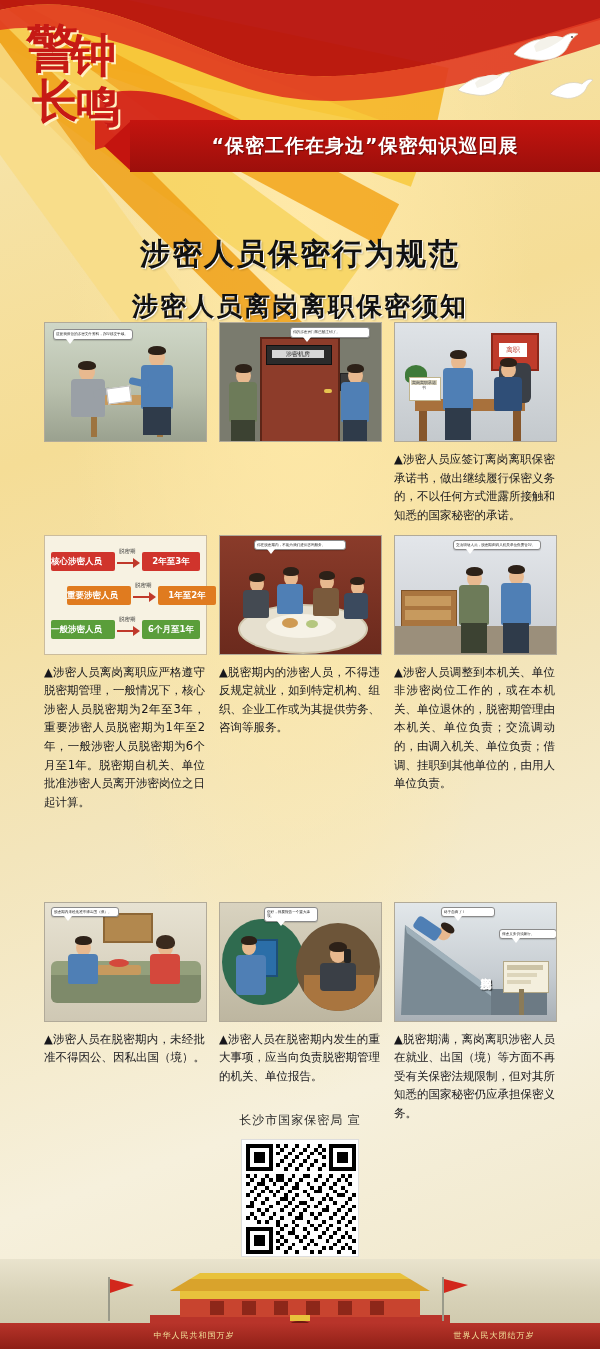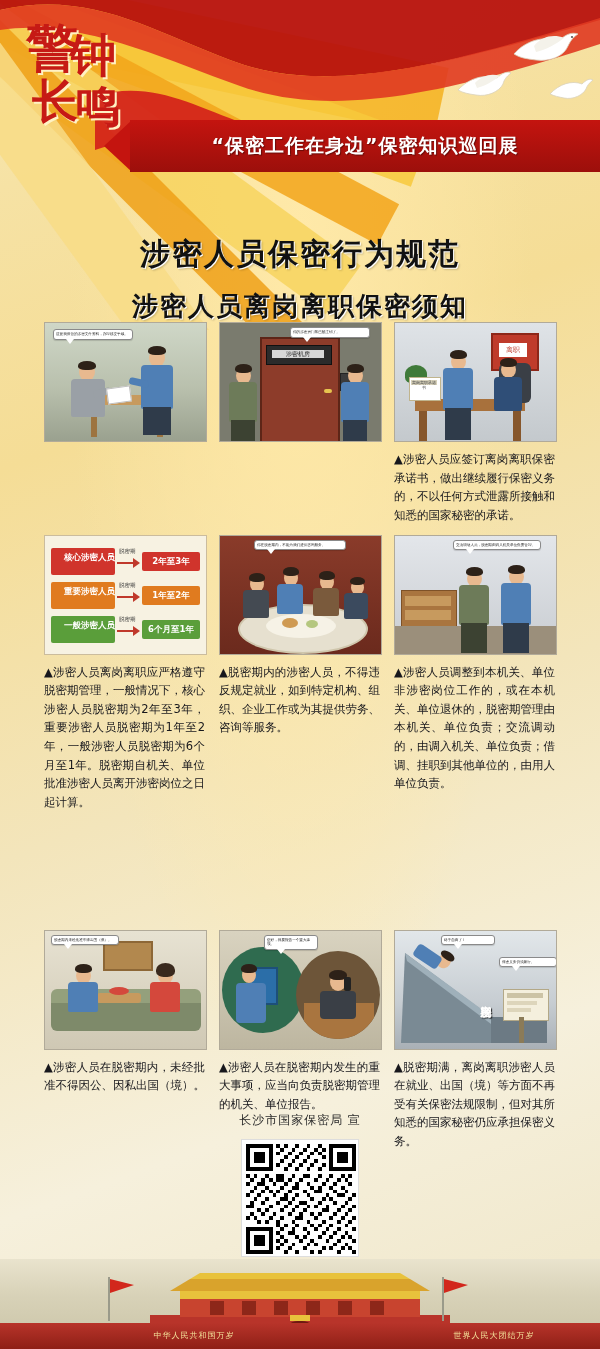--- a/index.html
+++ b/index.html
@@ -97,21 +97,21 @@
   .head{position:absolute;border-radius:50%;background:#e8b98f;}
   .hair{position:absolute;border-radius:50% 50% 40% 40%;background:#2d2118;}
   .body{position:absolute;border-radius:4px 4px 2px 2px;}
   
   .chart{
     width:161px;height:118px;border:1px solid rgba(120,90,30,.35);
     background:#f7f2e2;position:relative;padding:0;
   }
   .chart .crow{position:absolute;left:6px;width:149px;height:24px;display:flex;align-items:center;}
   .chart .lbl{
-    width:64px;height:27px;line-height:19px;text-align:right;color:#fff;
+    width:64px;height:19px;line-height:19px;text-align:left;color:#fff;
     font-size:8.5px;font-weight:bold;border-radius:2px;
     font-family:"DejaVu Sans","Liberation Sans",sans-serif;
   }
   .chart .arrow{
     flex:1;height:14px;position:relative;margin:0 2px;
   }
   .chart .arrow .alab{
     position:absolute;top:-7px;left:2px;font-size:5.5px;color:#333;white-space:nowrap;
   }
   .chart .arrow .aline{
@@ -301,21 +301,21 @@
         <div class="chart">
           <div class="crow" style="top:14px;">
             <div class="lbl" style="background:#d0342c;">核心涉密人员</div>
             <div class="arrow">
               <span class="alab">脱密期</span>
               <span class="aline"></span>
                 <span class="ahead"></span>
             </div>
             <div class="val" style="background:#d0342c;">2年至3年</div>
           </div>
-          <div class="crow" style="top:48px;">
+          <div class="crow" style="top:48px;margin-left:16px;">
             <div class="lbl" style="background:#e07b1f;">重要涉密人员</div>
             <div class="arrow">
               <span class="alab">脱密期</span>
               <span class="aline"></span>
                 <span class="ahead"></span>
             </div>
             <div class="val" style="background:#e07b1f;">1年至2年</div>
           </div>
           <div class="crow" style="top:82px;">
             <div class="lbl" style="background:#5a9e3a;">一般涉密人员</div>
@@ -385,21 +385,21 @@
             <div class="hair" style="left:9px;top:-3px;width:17px;height:9px;"></div>
             <div class="body" style="left:2px;top:15px;width:30px;height:42px;background:#4f7fb5;"></div>
             <div style="position:absolute;left:4px;top:55px;width:26px;height:30px;background:#2f3b4a;"></div>
           </div>
           <div class="bub" style="left:58px;top:4px;width:82px;">交流调动人员，脱密期由调入机关单位负责管理。</div>
         </div>
         <div class="cap">▲涉密人员调整到本机关、单位非涉密岗位工作的，或在本机关、单位退休的，脱密期管理由本机关、单位负责；交流调动的，由调入机关、单位负责；借调、挂职到其他单位的，由用人单位负责。</div>
       </div>
     </div>
 
-    <div class="row" style="margin-top:118px;">
+    <div class="row" style="margin-top:90px;">
 
       <div class="cell">
         <div class="pic">
           <div class="sky" style="background:linear-gradient(180deg,#e7e2d2 0%,#cfc8b4 100%);"></div>
 
           <div style="position:absolute;left:58px;top:10px;width:46px;height:26px;background:#b2884e;border:2px solid #8d6736;"></div>
 
           <div style="position:absolute;left:6px;top:66px;width:150px;height:34px;background:#7e8a6a;border-radius:6px;"></div>
           <div style="position:absolute;left:6px;top:58px;width:150px;height:14px;background:#94a07c;border-radius:6px 6px 0 0;"></div>
 

